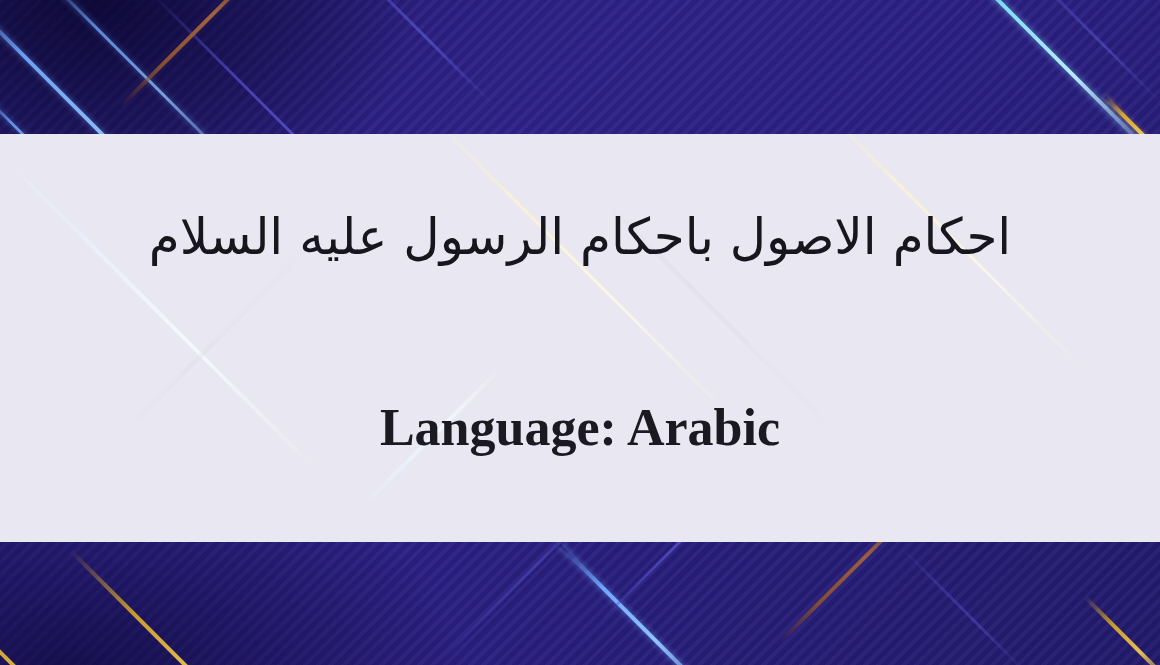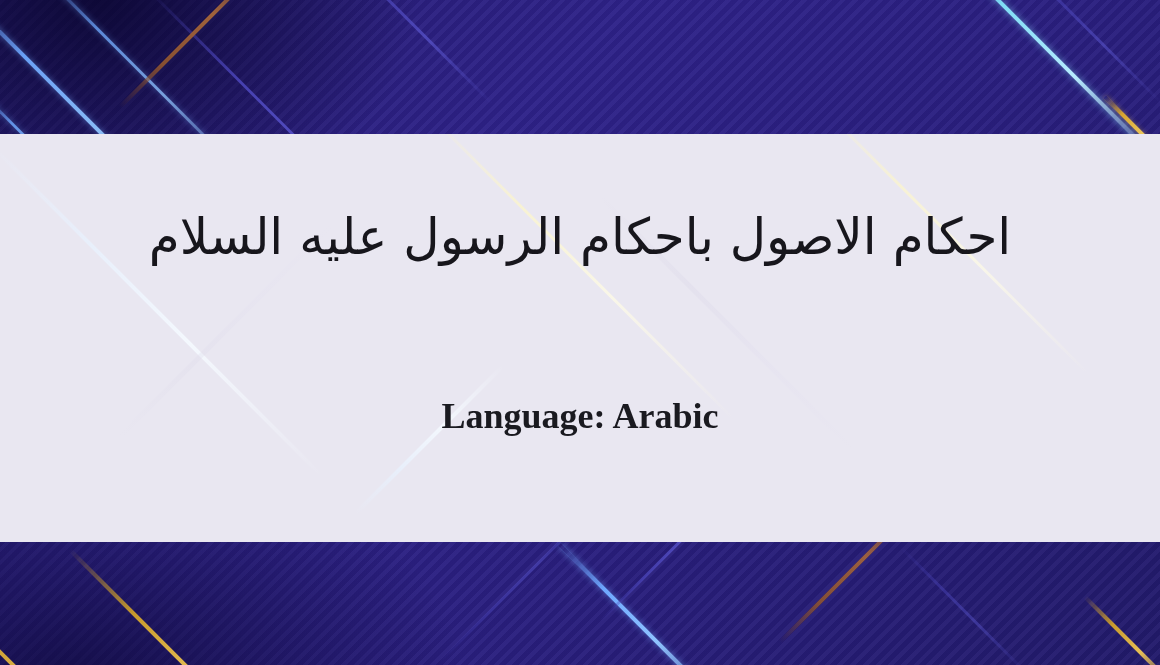--- a/index.html
+++ b/index.html
@@ -136,21 +136,21 @@
   }
   .meta {
     position: absolute;
     left: 0;
     top: 392px;
     width: 1160px;
     text-align: center;
     color: #1a1a20;
     font-family: "Liberation Serif", "DejaVu Serif", serif;
     font-weight: 700;
-    font-size: 36px;
+    font-size: 52px;
     line-height: 1.38;
     pointer-events: auto;
   }
   .meta .line {
     display: block;
     white-space: nowrap;
   }
 </style>
 </head>
 <body>

